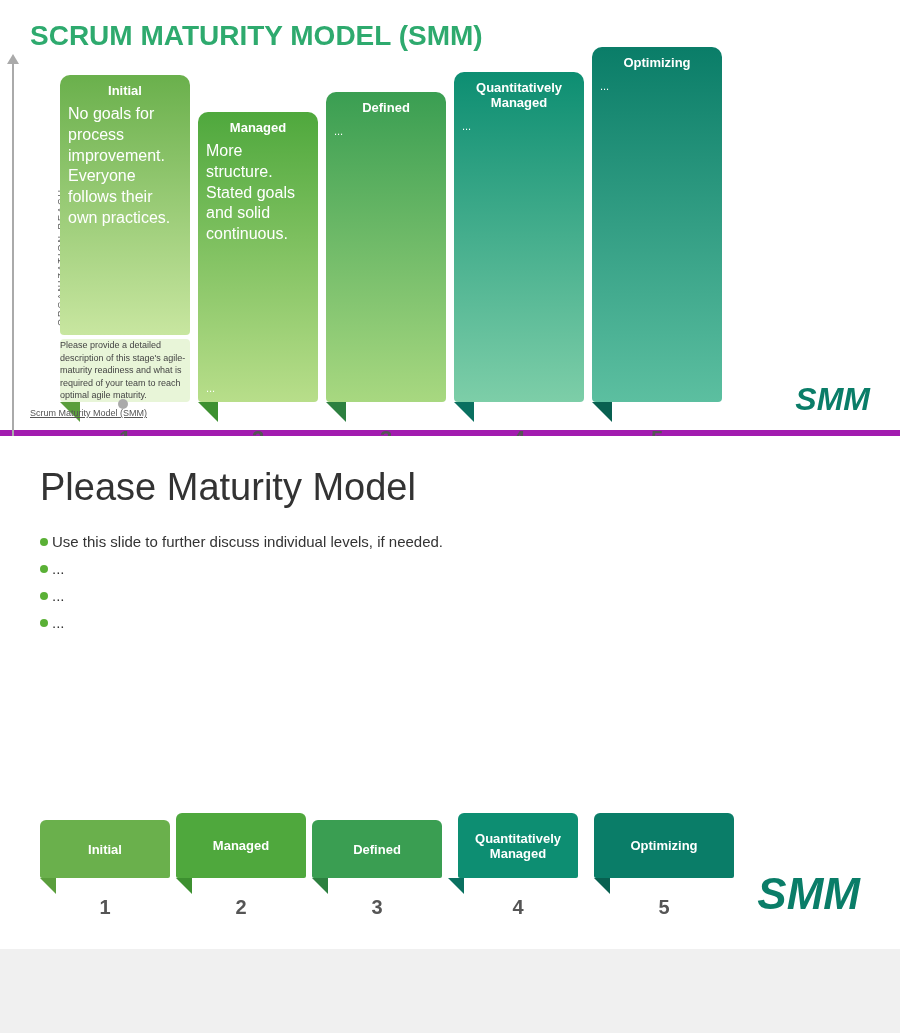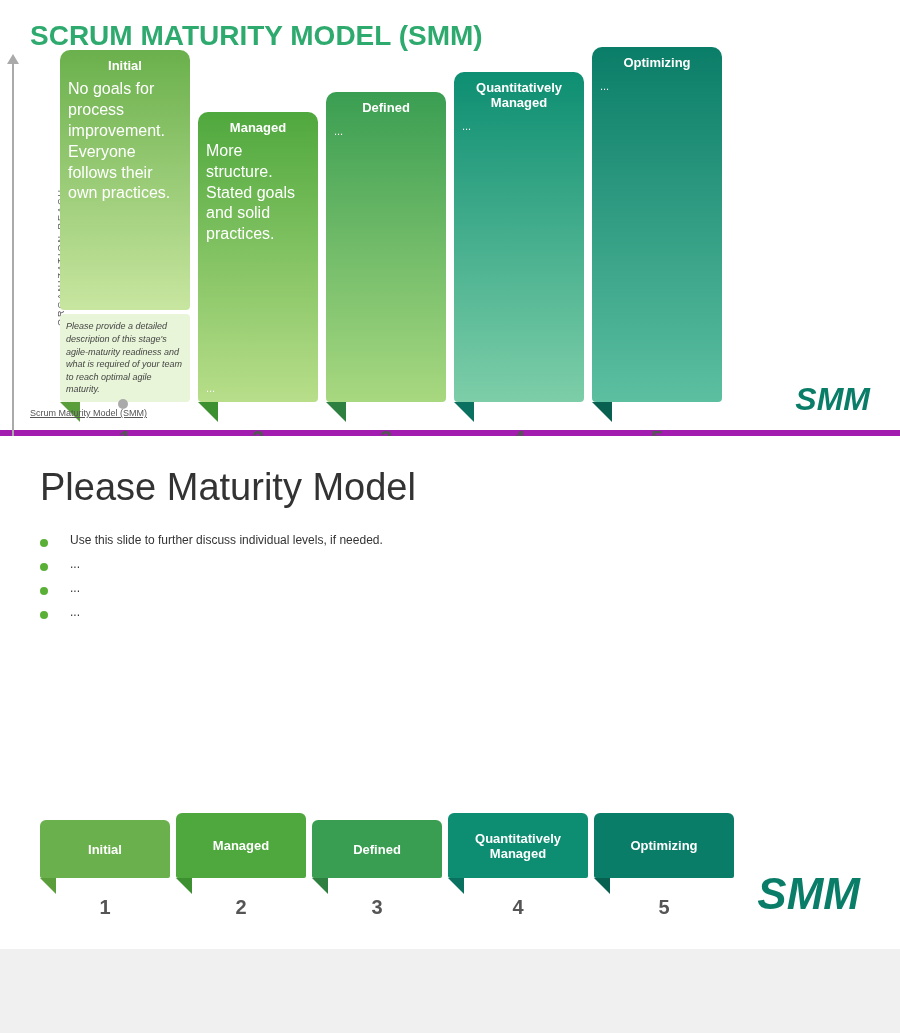--- a/index.html
+++ b/index.html
@@ -220,26 +220,24 @@
       font-weight: bold;
       color: #0a7d68;
       font-style: italic;
     }
 
     
     .col-1 .extra-text {
       font-size: 9px;
       color: #444;
       background: #e8f5d8;
-      padding: 6px;
       border-radius: 4px;
       margin-top: 4px;
       line-height: 1.4;
       width: 130px;
-      font-style: italic;
     }
 
     
     .slide-bottom {
       background: #ffffff;
       width: 900px;
       min-height: 513px;
       padding: 30px 40px;
       position: relative;
     }
@@ -249,26 +247,26 @@
       color: #333;
       font-weight: 300;
       margin-bottom: 24px;
     }
 
     .bullet-list {
       list-style: none;
       margin-bottom: 30px;
     }
     .bullet-list li {
-      font-size: 12px;
+      font-size: 15px;
       color: #333;
       margin-bottom: 10px;
       display: flex;
-      align-items: flex-end;
-      gap: 22px;
+      align-items: flex-start;
+      gap: 4px;
     }
     .bullet-dot {
       display: inline-block;
       width: 8px;
       height: 8px;
       background: #5ab036;
       border-radius: 50%;
       margin-top: 5px;
       flex-shrink: 0;
     }
@@ -323,21 +321,21 @@
 
     .stage-1 .stage-card { background: #6ab04c; width: 130px; height: 58px; }
     .stage-1 .stage-tab { border-top: 16px solid #5a9e3c; }
 
     .stage-2 .stage-card { background: #4fa83d; width: 130px; height: 65px; }
     .stage-2 .stage-tab { border-top: 16px solid #3d9030; }
 
     .stage-3 .stage-card { background: #3a9e52; width: 130px; height: 58px; }
     .stage-3 .stage-tab { border-top: 16px solid #2d8040; }
 
-    .stage-4 .stage-card { background: #0d8e72; width: 140px; height: 65px; }
+    .stage-4 .stage-card { background: #0d8e72; width: 120px; height: 65px; }
     .stage-4 .stage-tab { border-top: 16px solid #0a7060; }
 
     .stage-5 .stage-card { background: #0a7d68; width: 140px; height: 65px; }
     .stage-5 .stage-tab { border-top: 16px solid #086050; }
 
     .smm-logo-bottom {
       font-size: 44px;
       font-weight: bold;
       color: #0a7d68;
       font-style: italic;
@@ -379,21 +377,21 @@
         <div class="extra-text">Please provide a detailed description of this stage's agile-maturity readiness and what is required of your team to reach optimal agile maturity.</div>
         <div style="display:flex; width:130px; justify-content:flex-start;">
           <div class="col-tab" style="border-top:20px solid #5a9e3c; border-left:20px solid transparent; width:0; height:0;"></div>
         </div>
         <div class="col-number">1</div>
       </div>
 
       <div class="col col-2">
         <div class="col-card">
           <div class="col-title">Managed</div>
-          <div class="col-desc">More structure. Stated goals and solid practices.</div>
+          <div class="col-desc">More structure. Stated goals and solid continuous.</div>
           <div class="col-dots">...</div>
         </div>
         <div style="display:flex; width:120px; justify-content:flex-start;">
           <div class="col-tab" style="border-top:20px solid #3d9030; border-left:20px solid transparent; width:0; height:0;"></div>
         </div>
         <div class="col-number">2</div>
       </div>
 
       <div class="col col-3">
         <div class="col-card">

